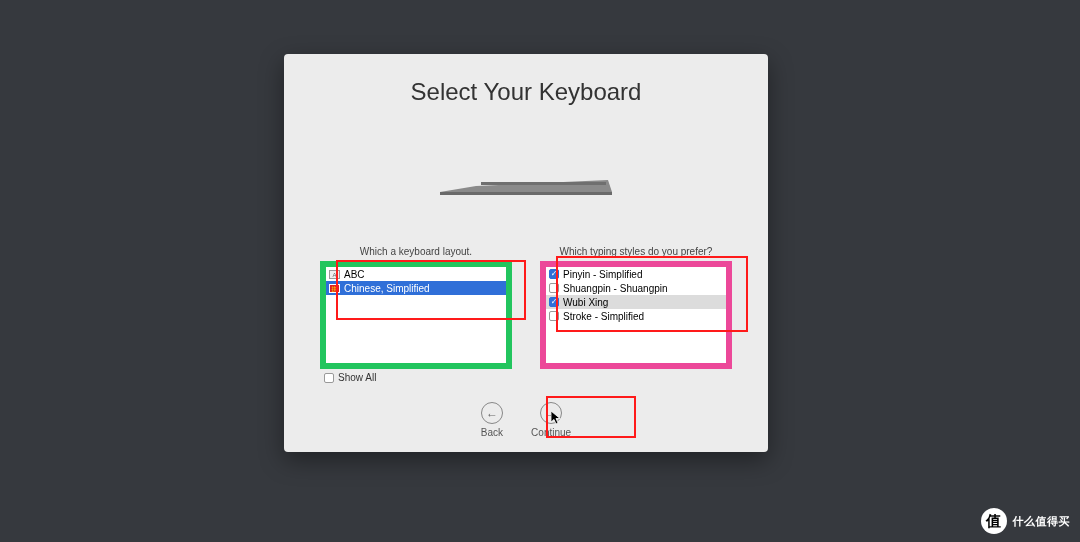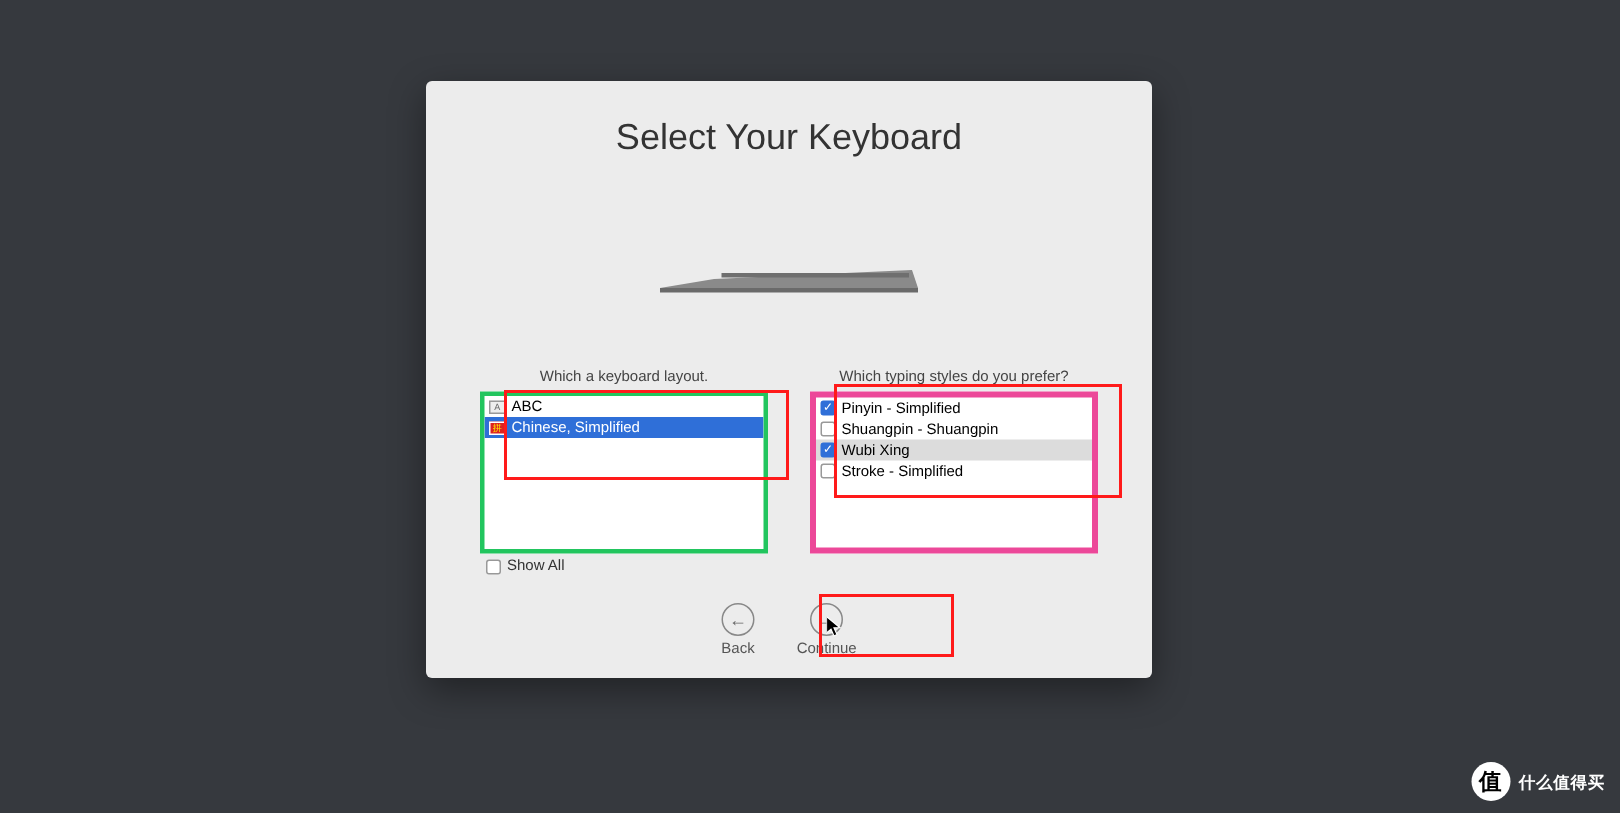--- a/index.html
+++ b/index.html
@@ -47,26 +47,26 @@
   }
   .col { flex: 1; position: relative; }
   .col-label {
     font-size: 10px;
     color: #444;
     text-align: center;
     margin-bottom: 4px;
   }
   .listbox {
     background: #fff;
-    border: 4px solid #ec4899;
+    border: 6px solid #ec4899;
     height: 108px;
     font-size: 10px;
     overflow: hidden;
   }
-  .listbox.focused { border: 3px solid #22c55e; }
+  .listbox.focused { border: 6px solid #22c55e; }
   .row {
     display: flex;
     align-items: center;
     height: 14px;
     padding: 0 3px;
     gap: 4px;
     white-space: nowrap;
   }
   .row.selected { background: #2f6fd8; color: #fff; }
   .row .flag {

